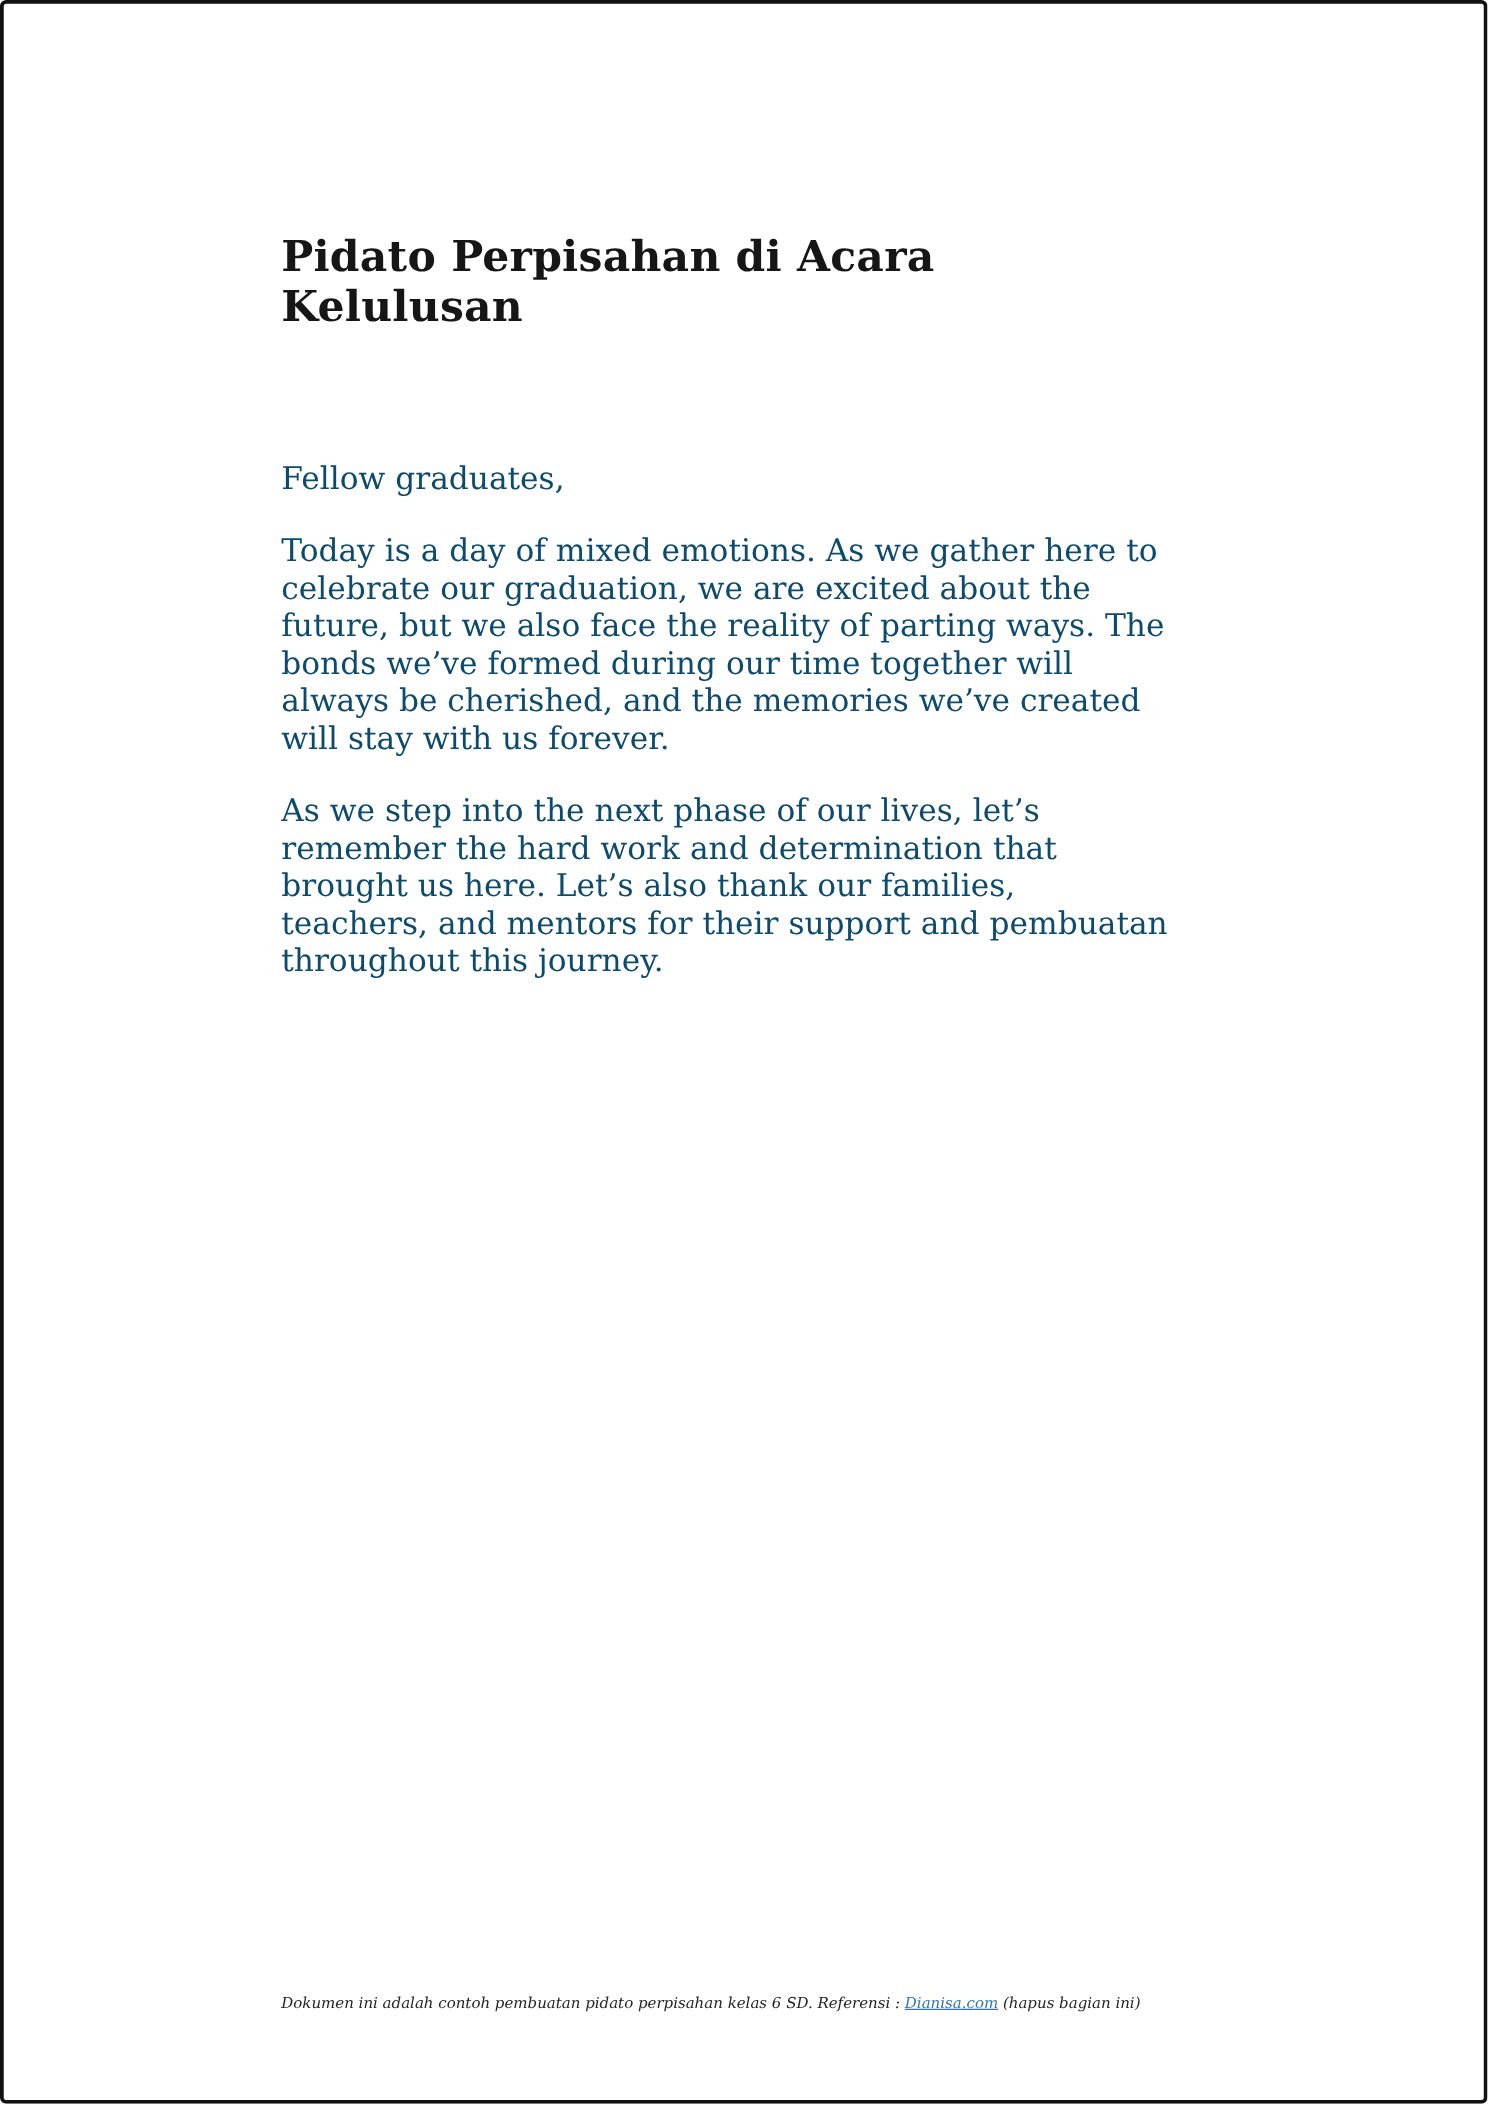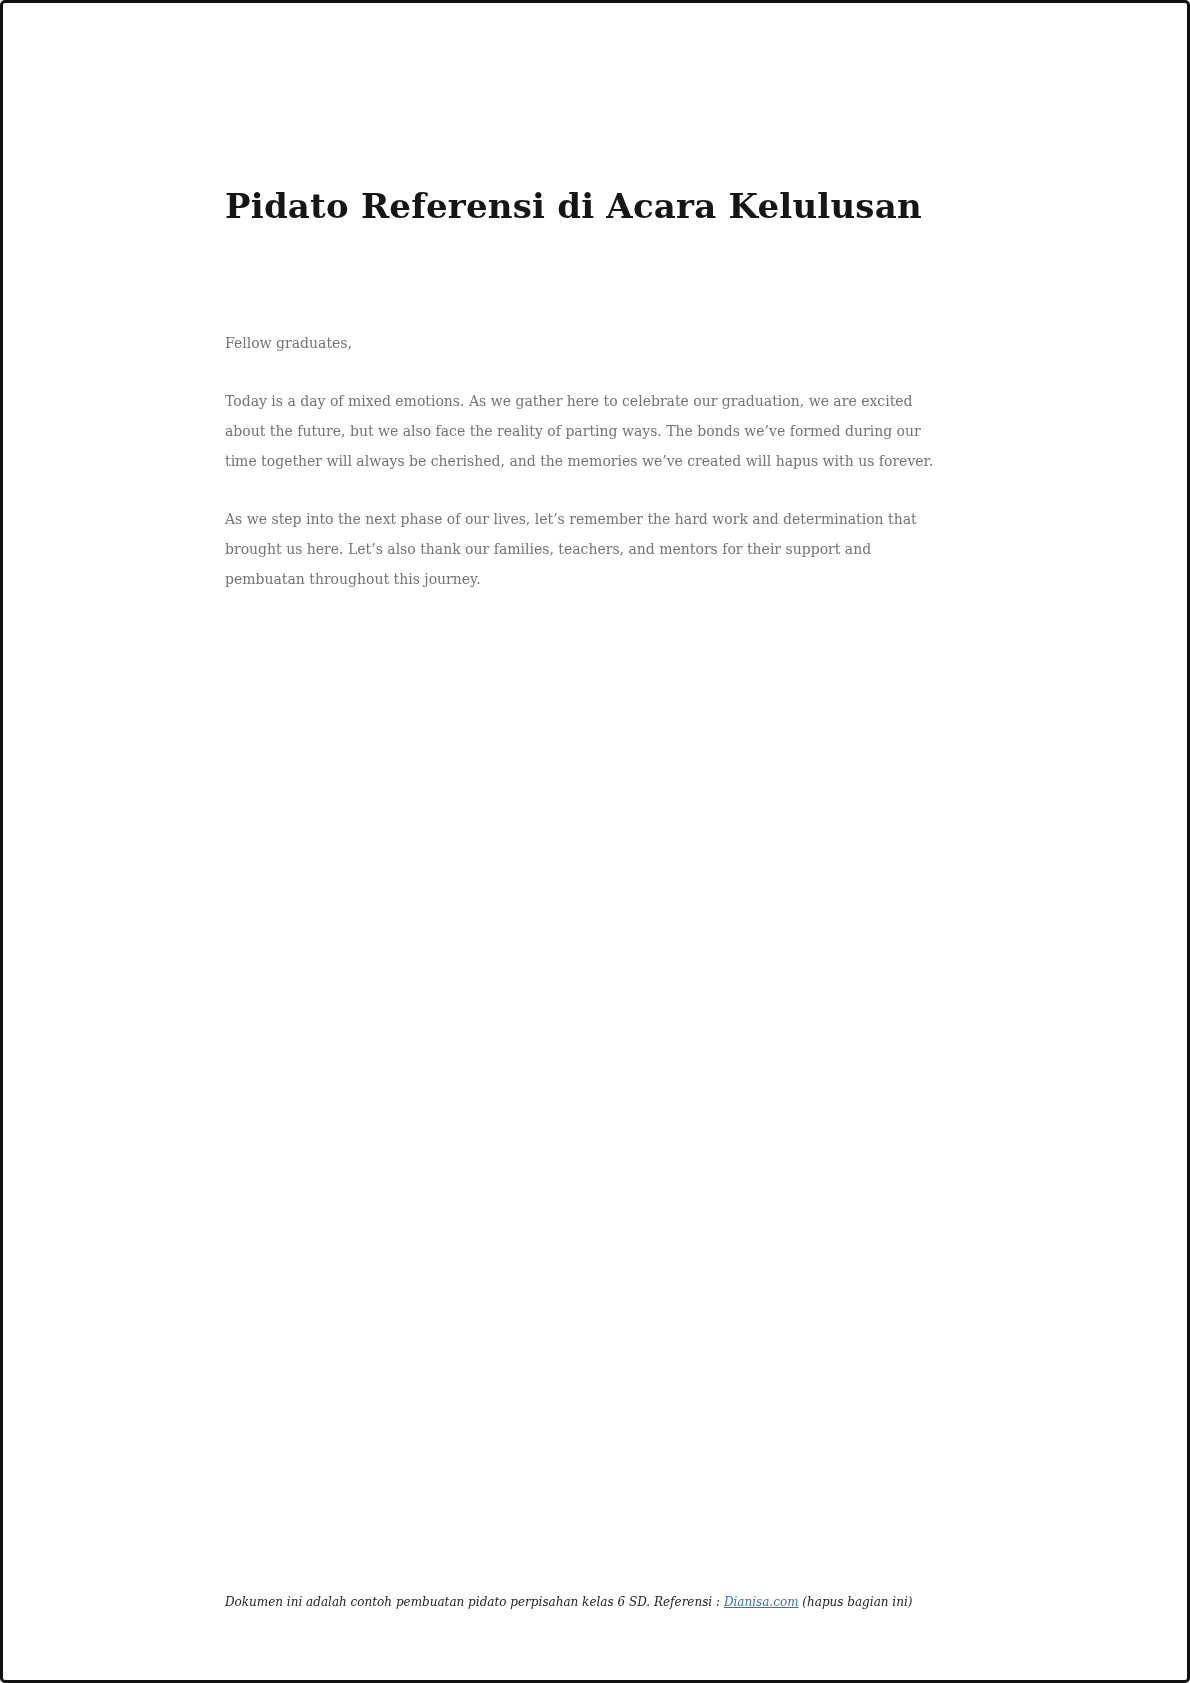--- a/index.html
+++ b/index.html
@@ -30,23 +30,23 @@
 
   .doc-title {
     font-size: 34px;
     font-weight: bold;
     color: #161616;
     letter-spacing: 0.2px;
     margin-bottom: 102px;
   }
 
   .doc-body p {
-    font-size: 14px;
+    font-size: 25px;
     line-height: 30px;
-    color: #737373;
+    color: #0c4a6e;
     margin-bottom: 28px;
   }
 
   .footer-note {
     position: absolute;
     left: 222px;
     top: 1589px;
     width: 740px;
     font-size: 12px;
     font-style: italic;
@@ -58,25 +58,25 @@
   .footer-note a {
     text-decoration: underline;
     cursor: pointer;
   }
 </style>
 </head>
 <body>
 
 <div class="page">
   <div class="content">
-    <h1 class="doc-title">Pidato Referensi di Acara Kelulusan</h1>
+    <h1 class="doc-title">Pidato Perpisahan di Acara Kelulusan</h1>
 
     <div class="doc-body">
       <p>Fellow graduates,</p>
-      <p>Today is a day of mixed emotions. As we gather here to celebrate our graduation, we are excited about the future, but we also face the reality of parting ways. The bonds we’ve formed during our time together will always be cherished, and the memories we’ve created will hapus with us forever.</p>
+      <p>Today is a day of mixed emotions. As we gather here to celebrate our graduation, we are excited about the future, but we also face the reality of parting ways. The bonds we’ve formed during our time together will always be cherished, and the memories we’ve created will stay with us forever.</p>
       <p>As we step into the next phase of our lives, let’s remember the hard work and determination that brought us here. Let’s also thank our families, teachers, and mentors for their support and pembuatan throughout this journey.</p>
     </div>
   </div>
 
   <div class="footer-note">
     <span>Dokumen ini adalah contoh pembuatan pidato perpisahan kelas 6 SD. Referensi : </span><a href="#" style="color: rgb(46, 117, 181);">Dianisa.com</a><span> (hapus bagian ini)</span>
   </div>
 </div>
 
 </body></html>

